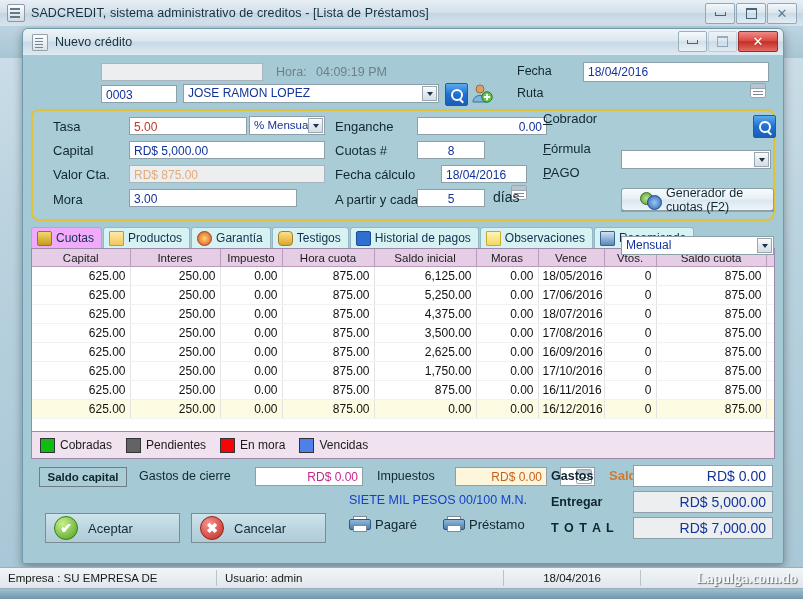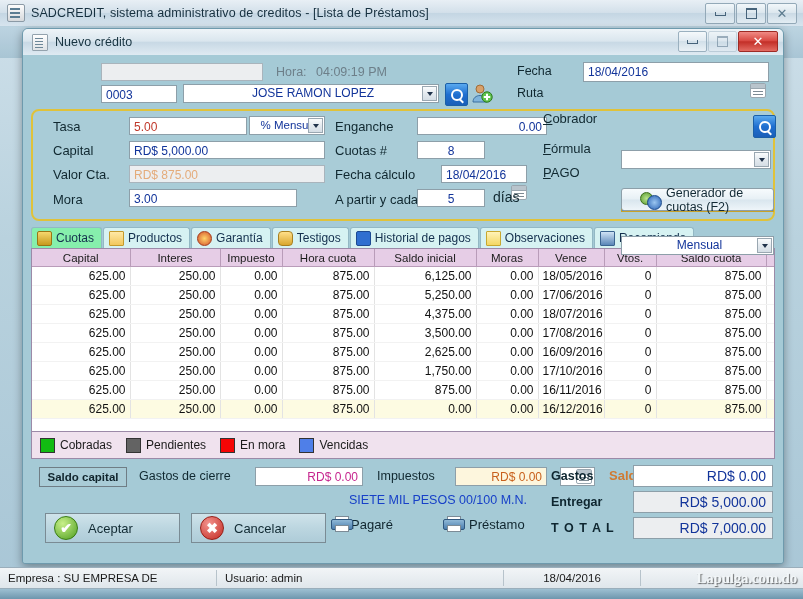--- a/index.html
+++ b/index.html
@@ -126,21 +126,21 @@
   .fld.r { text-align: right; }
   .fld.c { text-align: center; }
   .abs { position: absolute; }
 
   .combo {
     background: #fff; border: 1px solid #8d9fa9; height: 19px;
     box-sizing: border-box; position: relative;
   }
   .combo .val {
     font-size: 12px; color: #12349a; line-height: 17px; padding-left: 4px;
-    white-space: nowrap; overflow: hidden; text-align: center;
+    white-space: nowrap; overflow: hidden;
   }
   .combo .arw {
     position: absolute; right: 1px; top: 1px; width: 15px; height: 15px;
     background: linear-gradient(#fbfcfd, #e4eaef 50%, #d5dee5);
     border: 1px solid #9aa7b1; box-sizing: border-box;
     display:flex; align-items:center; justify-content:center;
   }
   .arw::after {
     content:""; border-left: 3.5px solid transparent; border-right: 3.5px solid transparent;
     border-top: 4px solid #20324a;
@@ -197,21 +197,21 @@
 
   
   .tabs { display: flex; margin-top: 6px; height: 21px; }
   .tab {
     display: flex; align-items: center; gap: 4px;
     padding: 0 7px 0 5px; height: 21px; box-sizing: border-box;
     font-size: 12px; color: #132f4d;
     background: #d6f2f2; border: 1px solid #93b8c4; border-bottom: none;
     border-radius: 3px 3px 0 0; margin-right: 1px;
   }
-  .tab.active { background: #86efac; }
+  .tab.active { background: #f0abfc; }
   .tabico { width: 13px; height: 13px; flex: 0 0 auto; border-radius: 2px; }
 
   
   .grid-wrap {
     border: 1px solid #9c8aa8; background: #fff;
     height: 184px; box-sizing: border-box; overflow: hidden;
   }
   table.grid { border-collapse: collapse; width: 100%; table-layout: fixed; }
   table.grid th {
     background: #e6cde6; border-right: 1px solid #b99cb9; border-bottom: 1px solid #b99cb9;
@@ -653,21 +653,21 @@
             </span>
           <span>Aceptar</span>
         </div>
         <div class="abs act-btn" style="left:160px; top:50px; width:135px;">
           <span class="circ no">
               <span>✖</span>
             </span>
           <span>Cancelar</span>
         </div>
 
-        <div class="abs" style="left:300px; top:53px; display:flex; align-items:center; ">
+        <div class="abs" style="left:318px; top:53px; display:flex; align-items:center; gap:6px;">
           <span class="printer">
               <span class="paper"></span>
               <span class="body"></span>
               <span class="out"></span>
             </span>
           <span style="font-size:13px; color:#10262f;">Pagaré</span>
         </div>
         <div class="abs" style="left:412px; top:53px; display:flex; align-items:center; gap:6px;text-align:right;">
           <span class="printer">
               <span class="paper"></span>

